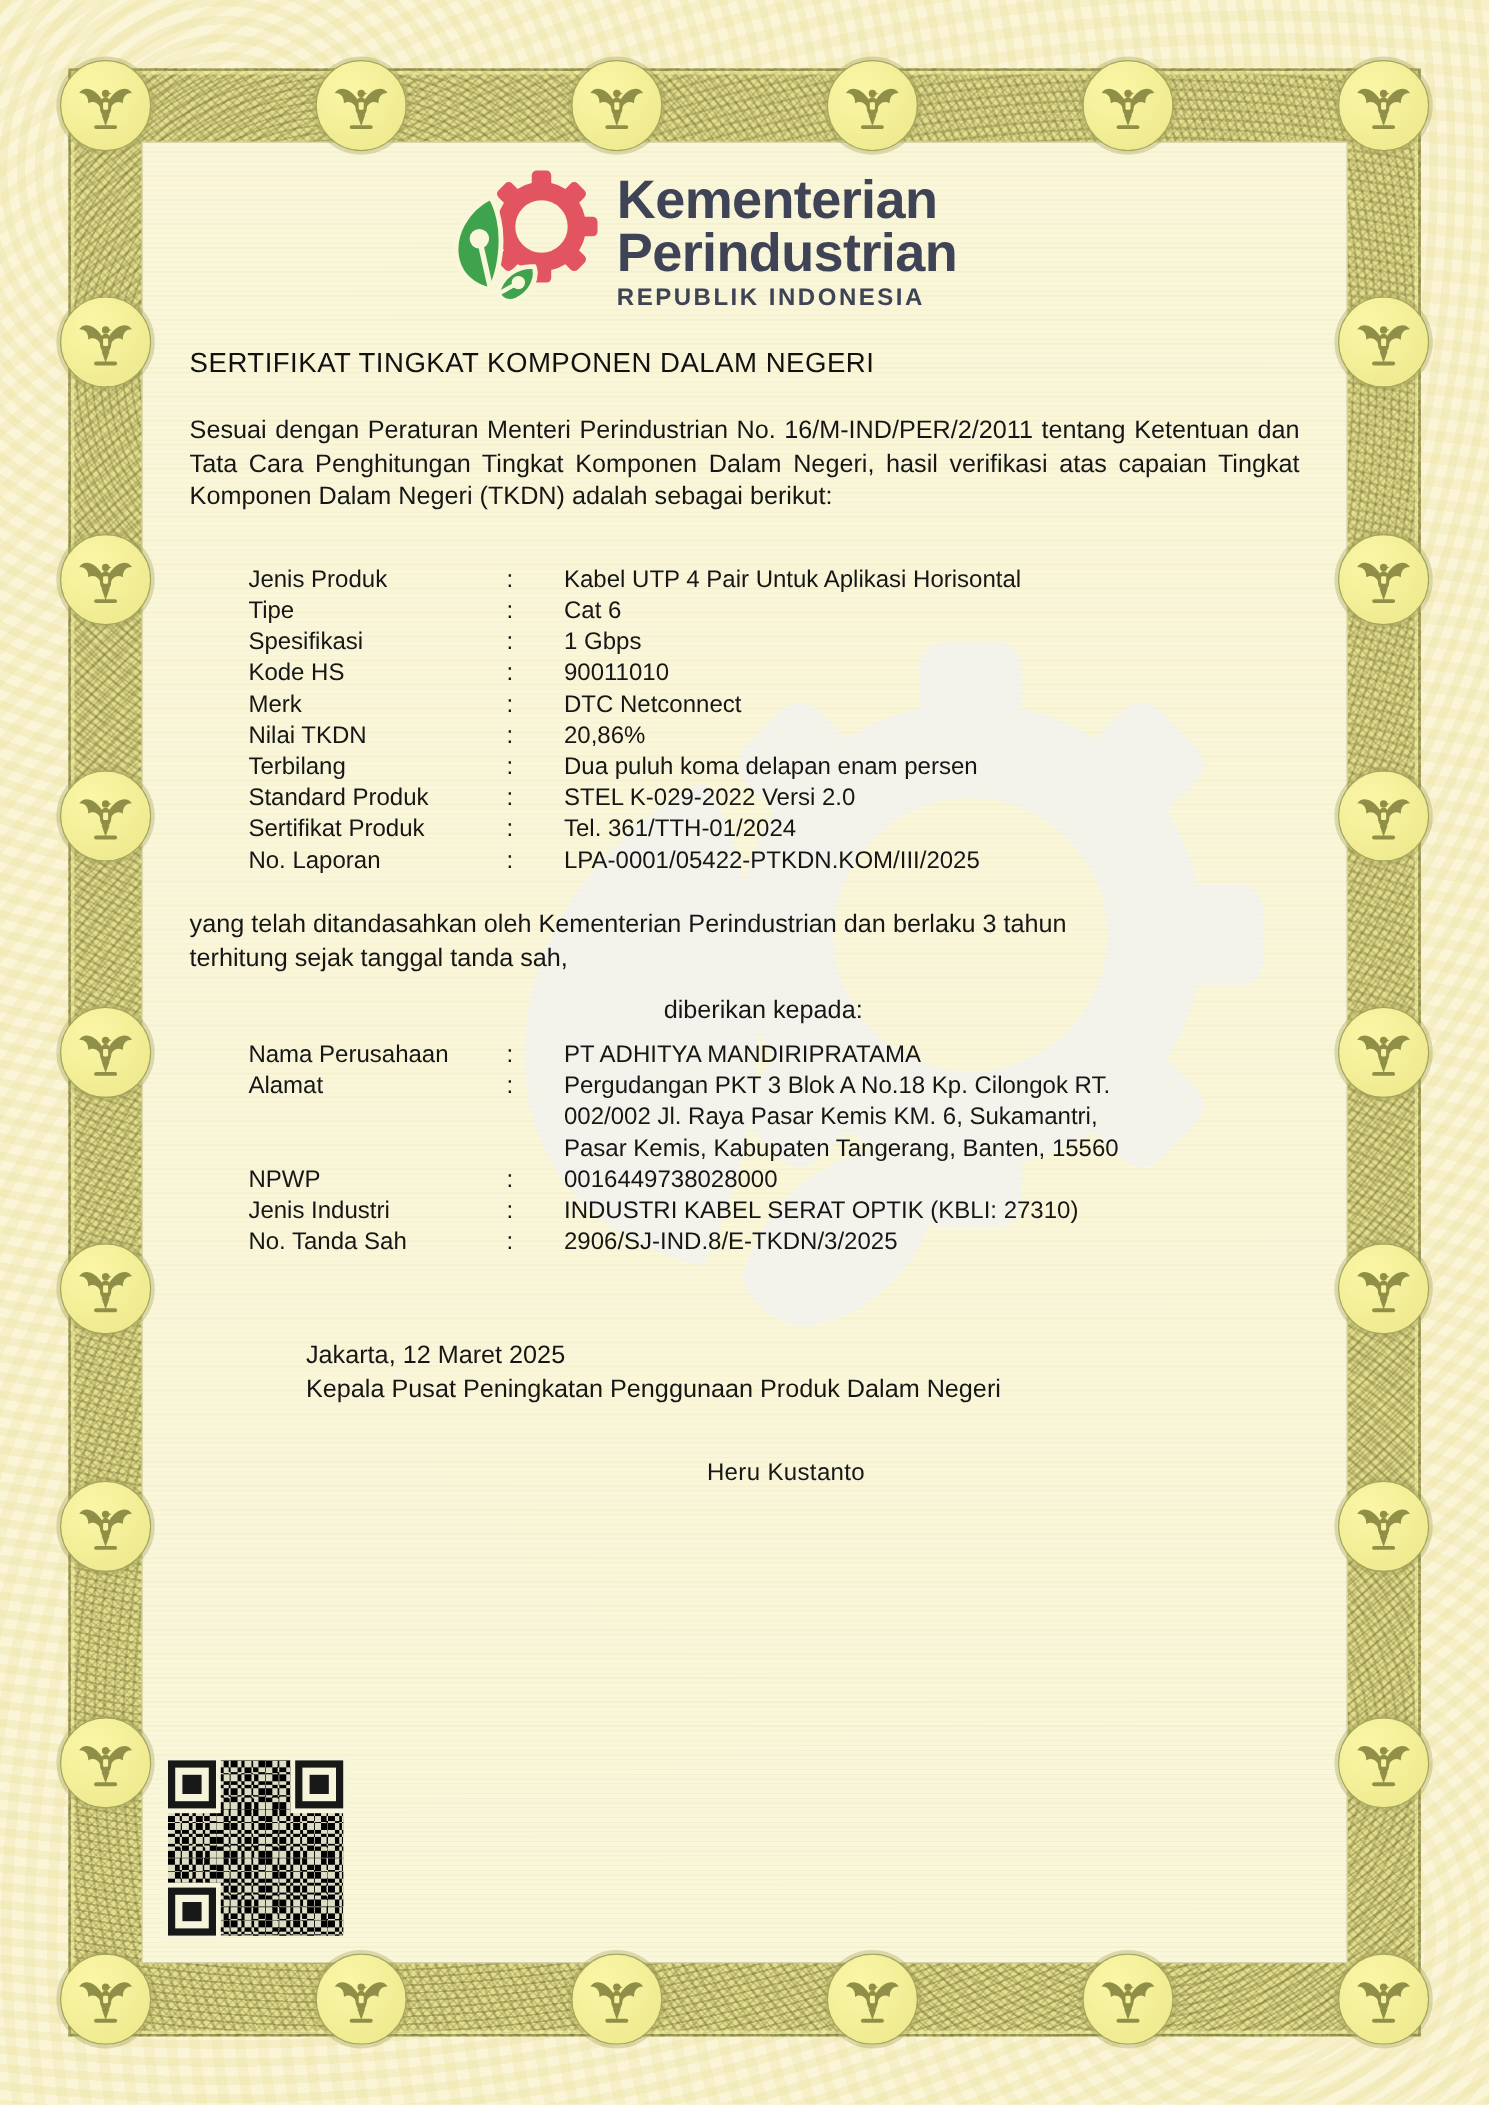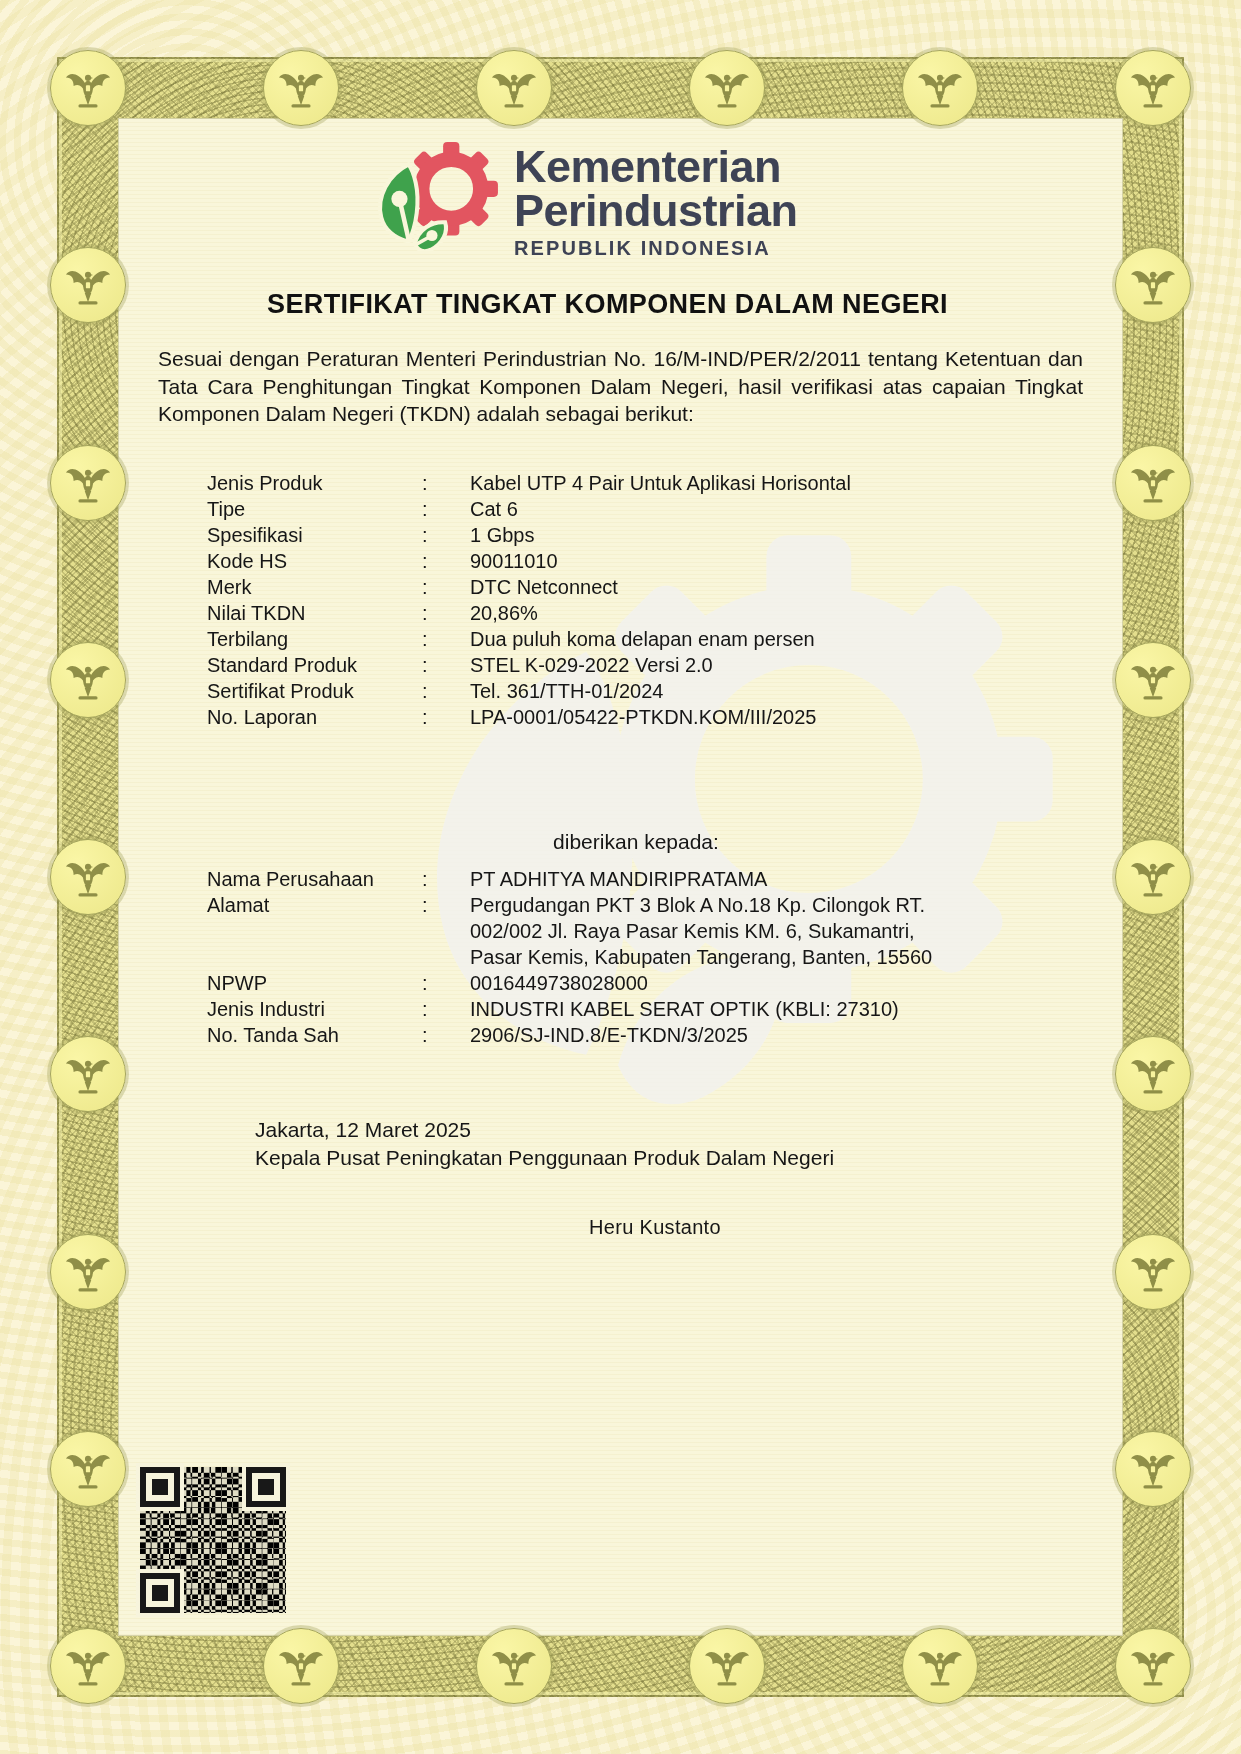--- a/index.html
+++ b/index.html
@@ -44,21 +44,21 @@
     display:flex;align-items:center;justify-content:center;
   }
   .watermark{position:absolute;left:255px;top:395px;opacity:.78;pointer-events:none;}
   
   .logo-row{position:absolute;left:368px;top:138px;display:flex;align-items:center;gap:12px;}
   .logo-mark{width:134px;height:128px;flex:0 0 auto;}
   .ministry-line{font-weight:bold;font-size:45px;line-height:44px;color:#3e4355;letter-spacing:-.5px;}
   .ministry-sub{font-size:20px;font-weight:bold;letter-spacing:2.1px;color:#3e4355;margin-top:4px;}
   
   .title{position:absolute;top:289px;left:158px;width:790px;margin:0;
-    text-align:right;font-size:27px;font-weight:bold;letter-spacing:.4px;color:#111;}
+    text-align:left;font-size:23px;font-weight:normal;letter-spacing:.4px;color:#111;}
   .intro{position:absolute;top:345px;left:158px;width:925px;margin:0;
     font-size:21px;line-height:27.5px;text-align:justify;}
   .fields{position:absolute;display:grid;grid-template-columns:215px 48px auto;
     font-size:20px;line-height:26px;}
   .fields .row{display:contents;}
   .products{top:470px;left:207px;}
   .company{top:866px;left:207px;}
   .company .field-value{max-width:490px;}
   .validity{position:absolute;top:757px;left:158px;width:745px;margin:0;
     font-size:21px;line-height:27.5px;}
@@ -203,20 +203,21 @@
       <span class="field-sep">:</span>
       <span class="field-value">Tel. 361/TTH-01/2024</span>
     </div>
     <div class="row">
       <span class="field-label">No. Laporan</span>
       <span class="field-sep">:</span>
       <span class="field-value">LPA-0001/05422-PTKDN.KOM/III/2025</span>
     </div>
   </div>
 
+  <p class="validity">yang telah ditandasahkan oleh Kementerian Perindustrian dan berlaku 3 tahun terhitung sejak tanggal tanda sah,</p>
   <p class="granted">diberikan kepada:</p>
 
   <div class="fields company">
     <div class="row">
       <span class="field-label">Nama Perusahaan</span>
       <span class="field-sep">:</span>
       <span class="field-value">PT ADHITYA MANDIRIPRATAMA</span>
     </div>
     <div class="row">
       <span class="field-label">Alamat</span>

